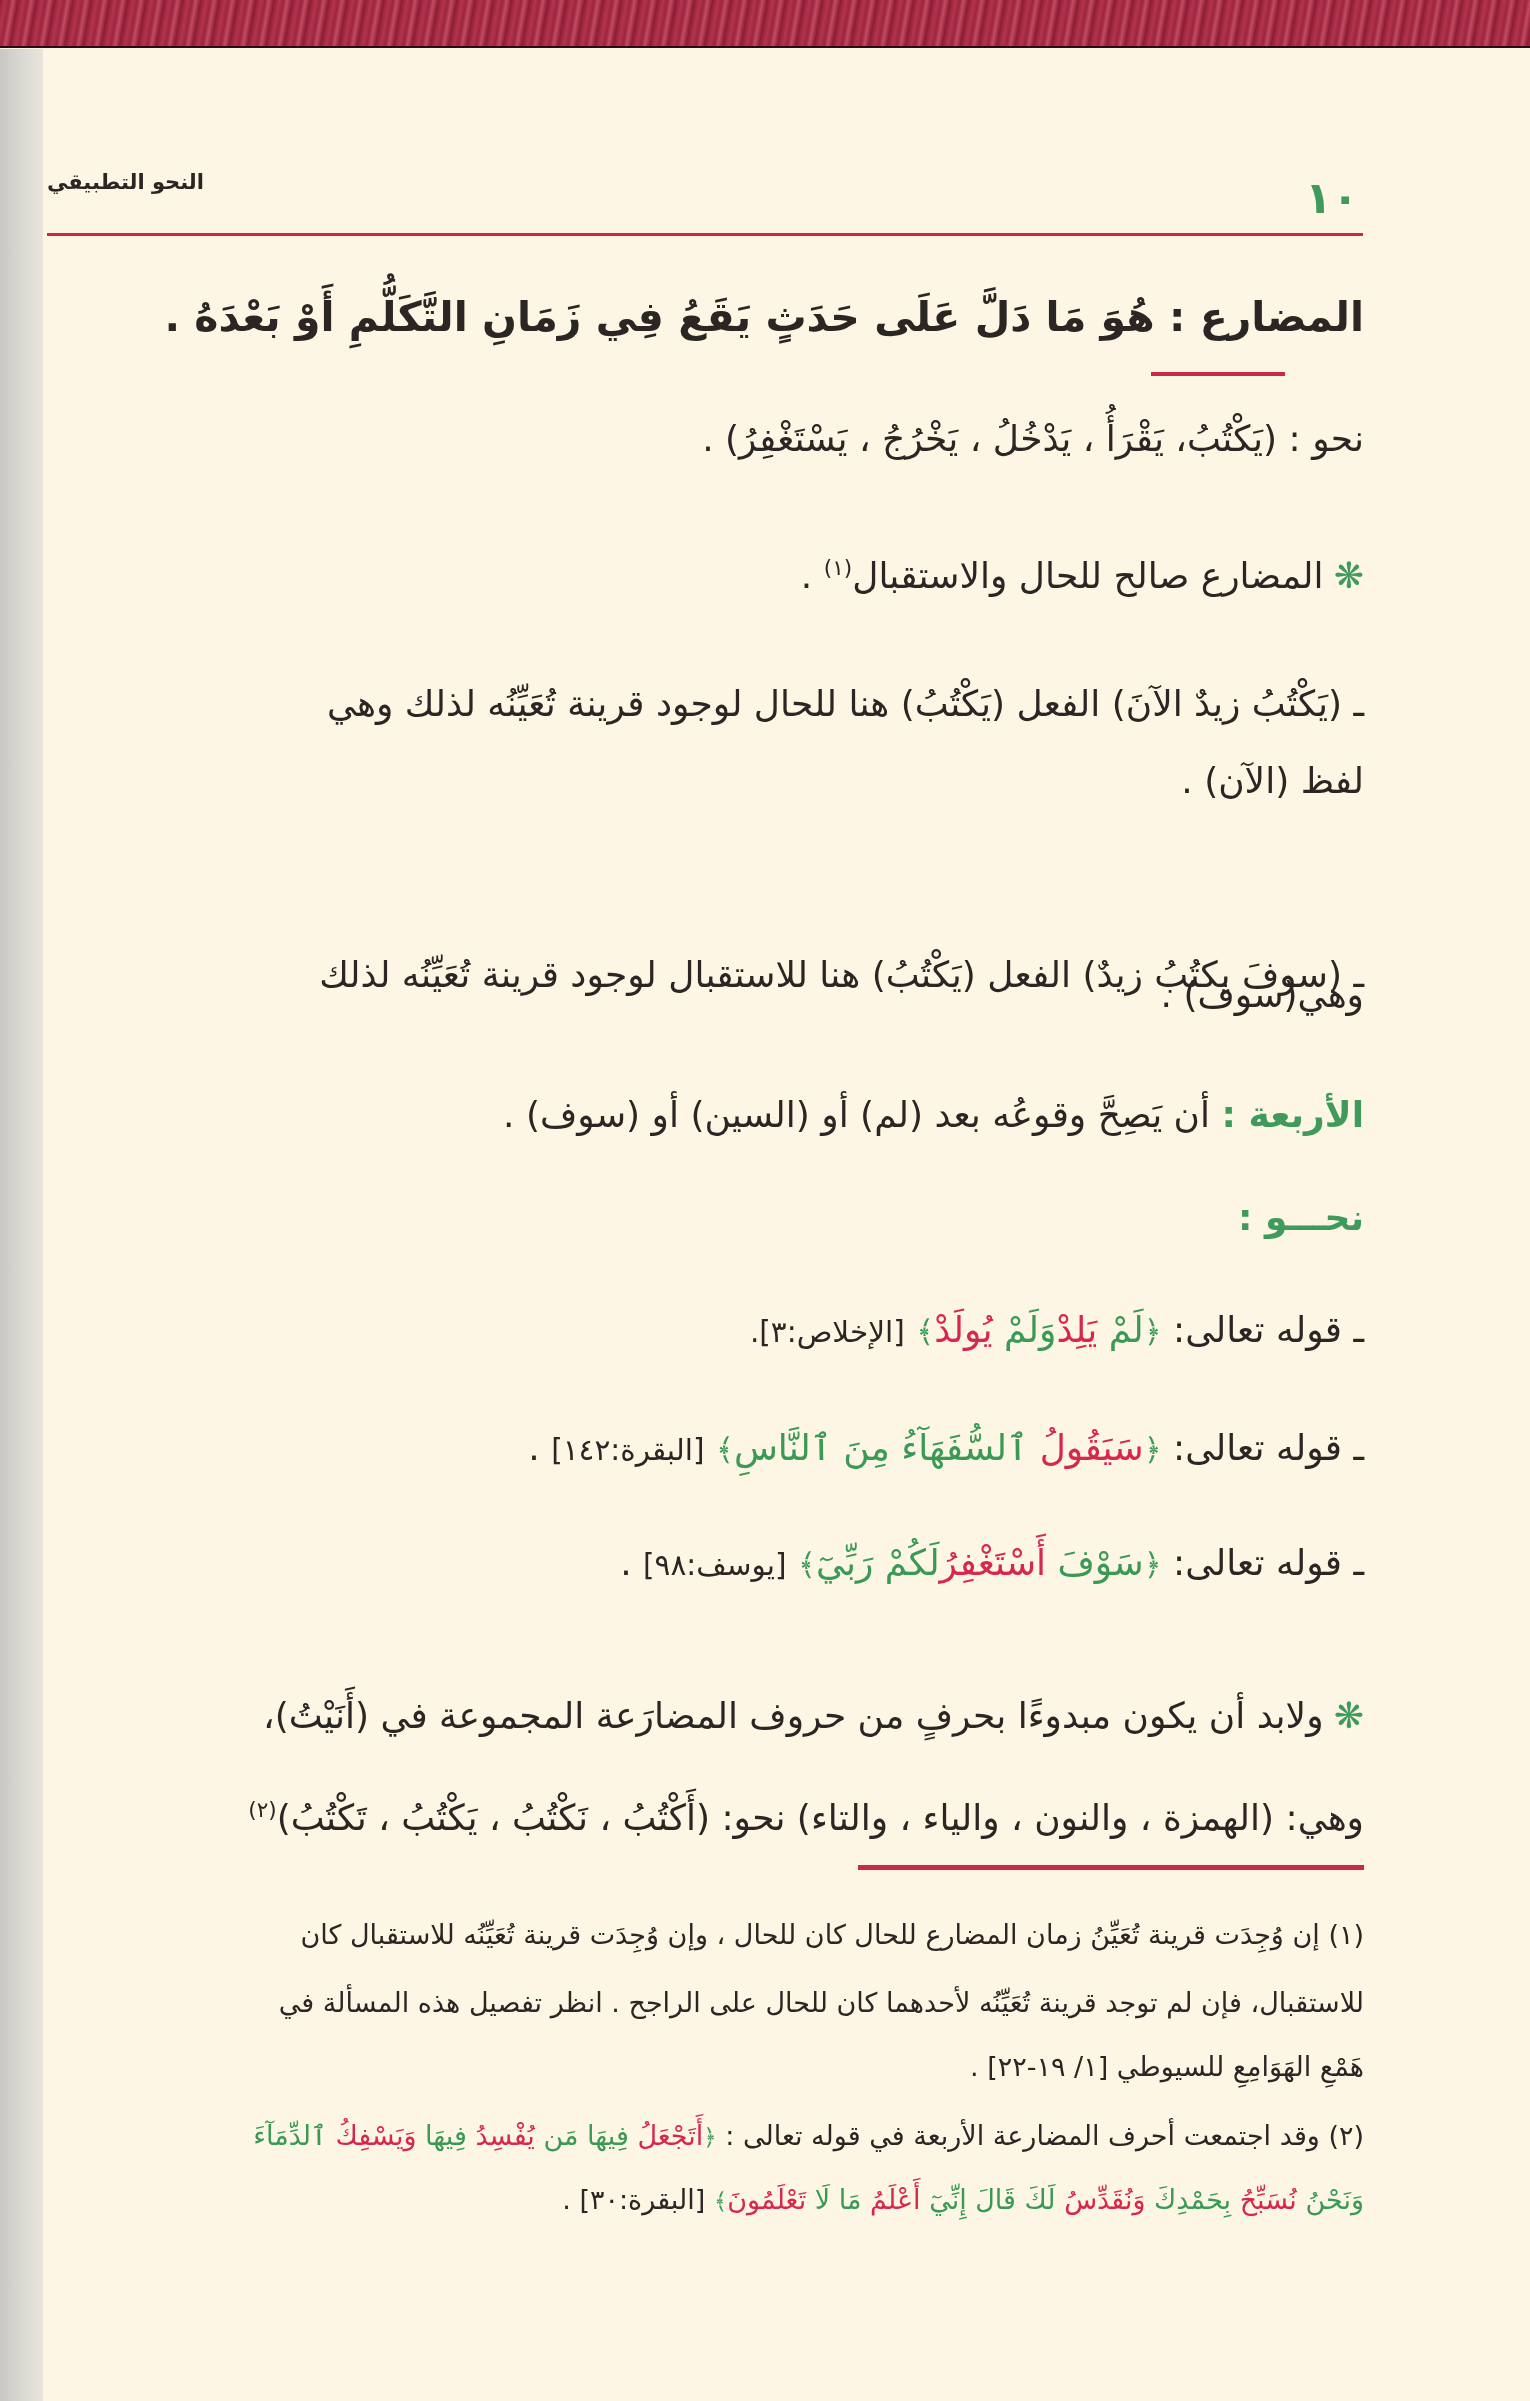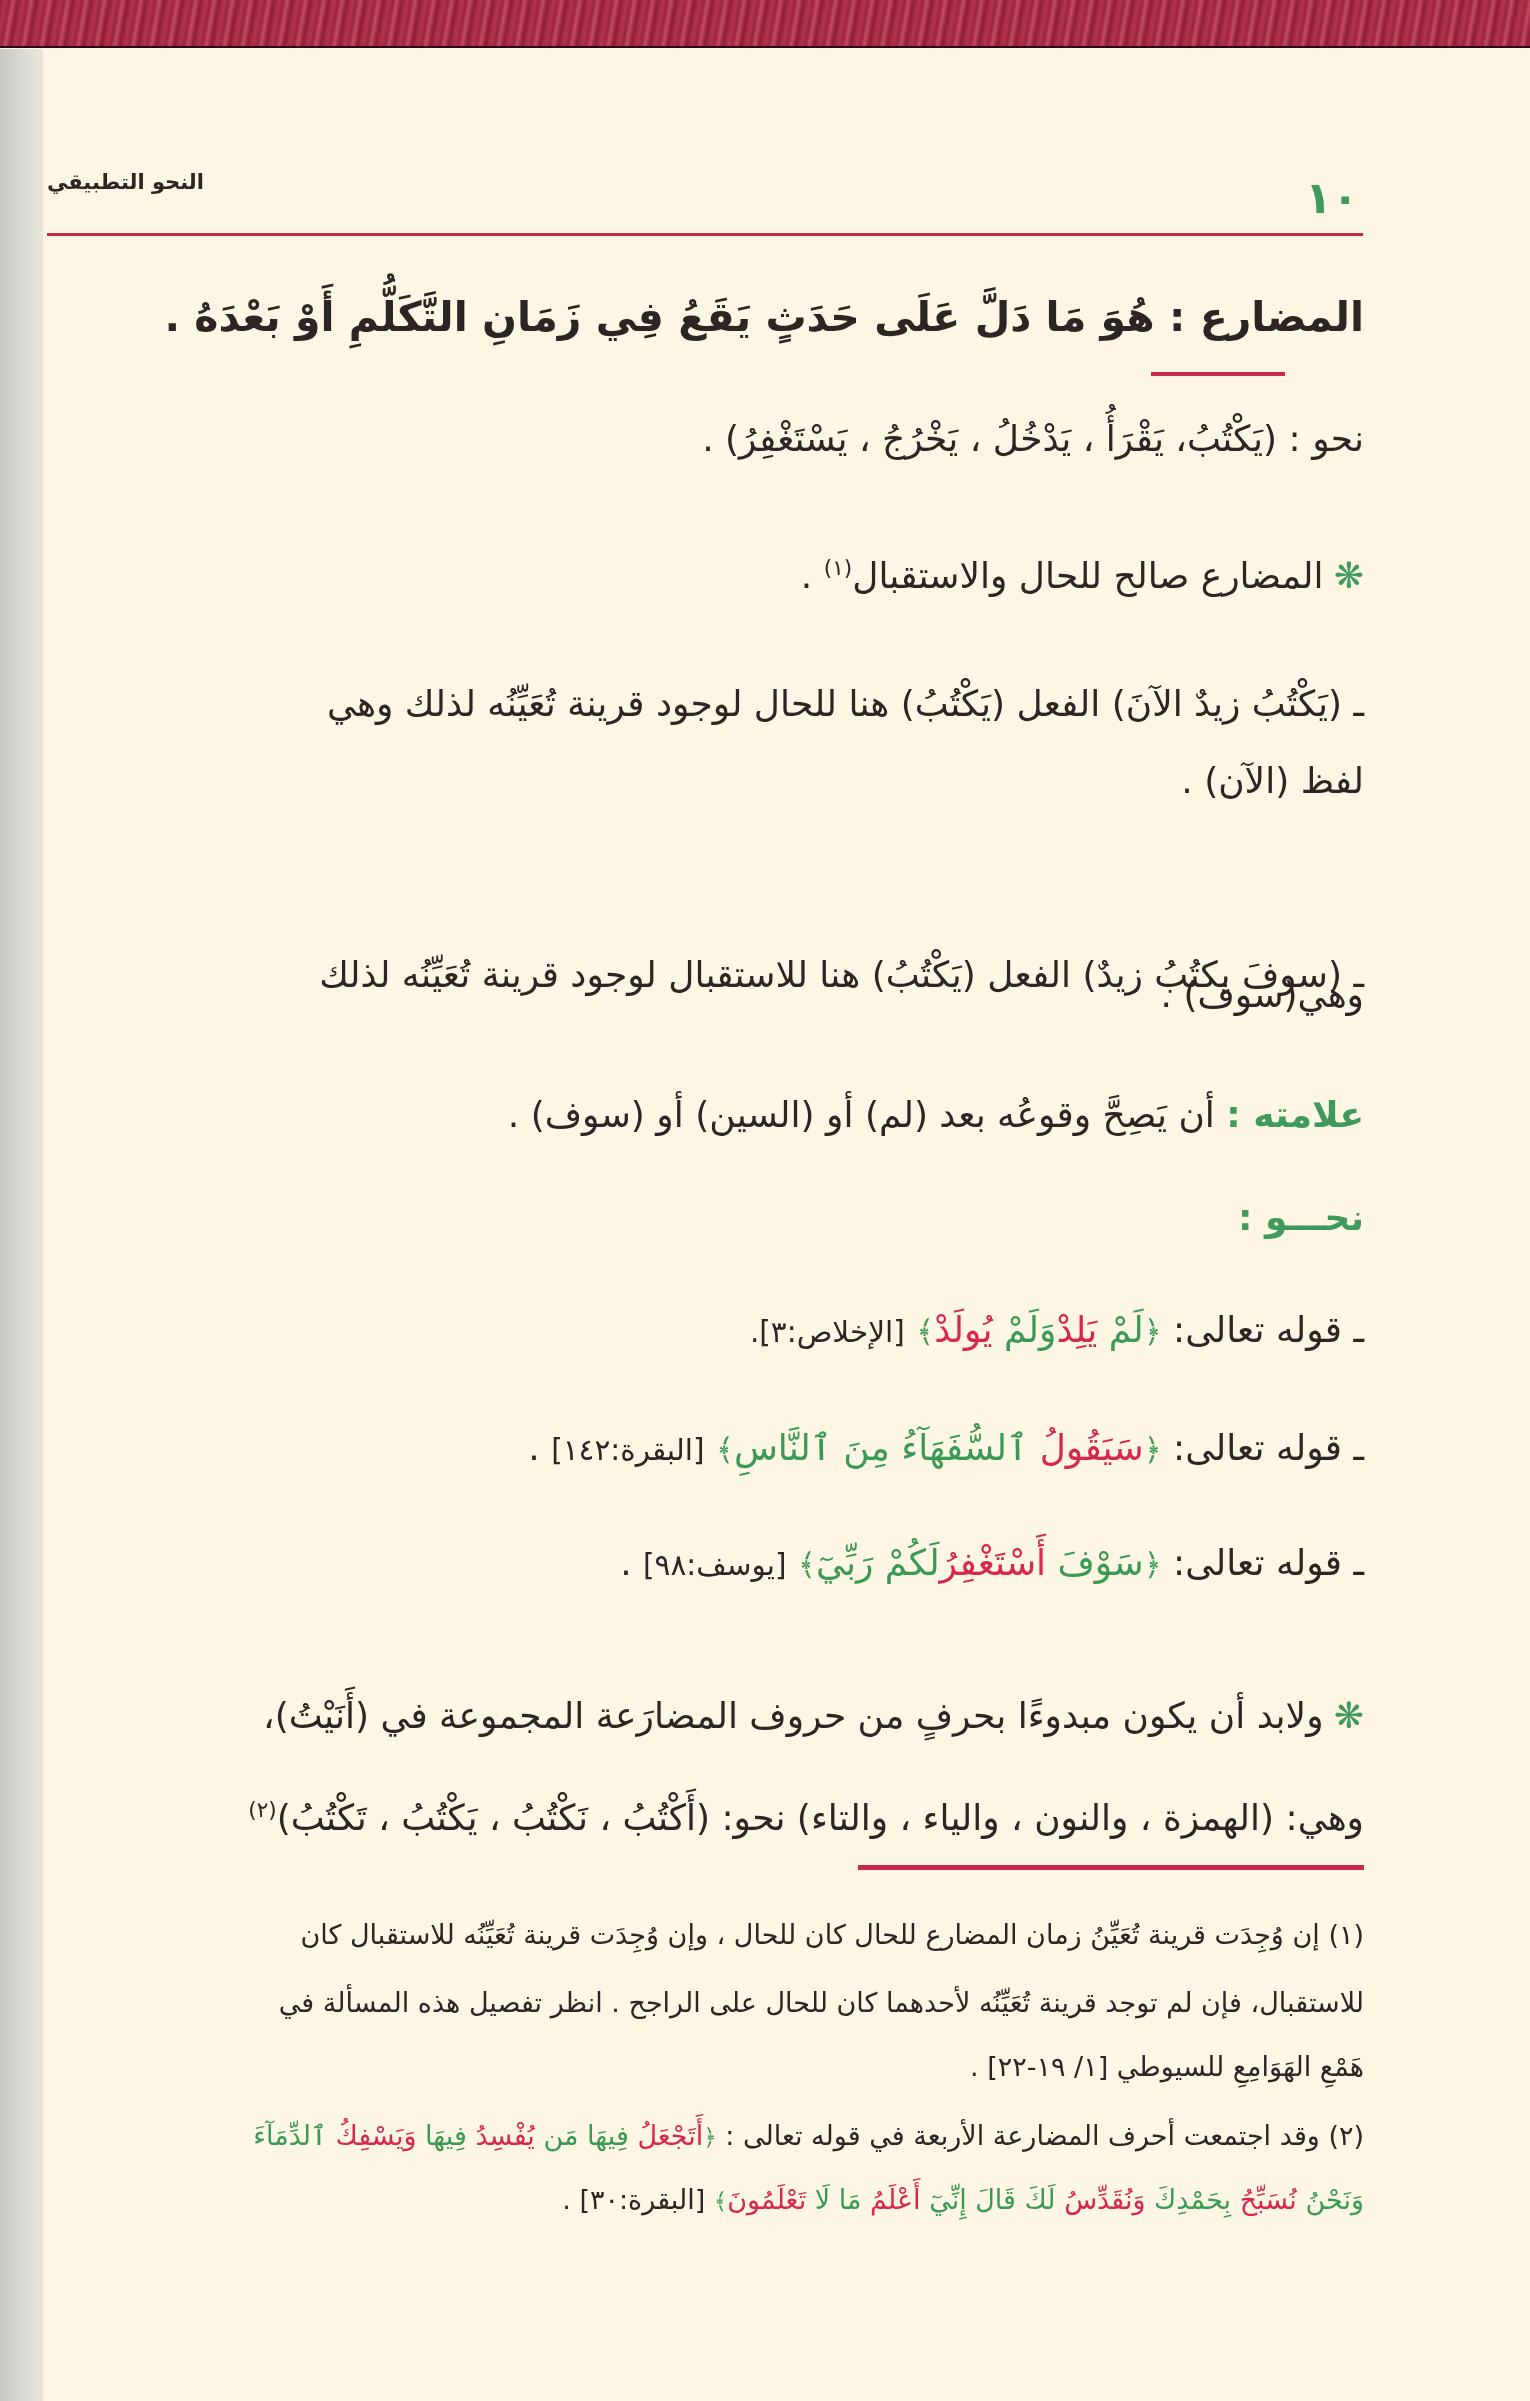--- a/index.html
+++ b/index.html
@@ -67,21 +67,21 @@
   <span class="bullet">❋</span><span>المضارع صالح للحال والاستقبال</span><sup>(١)</sup><span> .</span>
 </div>
 
 <div class="line" style="top:678px;">ـ (يَكْتُبُ زيدٌ الآنَ) الفعل (يَكْتُبُ) هنا للحال لوجود قرينة تُعَيِّنُه لذلك وهي</div>
 <div class="line" style="top:755px;">لفظ (الآن) .</div>
 
 <div class="line" style="top:927px;margin-top:22px;">ـ (سوفَ يكتُبُ زيدٌ) الفعل (يَكْتُبُ) هنا للاستقبال لوجود قرينة تُعَيِّنُه لذلك</div>
 <div class="line" style="top:969px;">وهي(سوف) .</div>
 
 <div class="line" style="top:1089px;">
-  <span class="label-green">علامته :</span>
+  <span class="label-green">الأربعة :</span>
   <span>أن يَصِحَّ وقوعُه بعد (لم) أو (السين) أو (سوف) .</span>
 </div>
 
 <div class="line label-green" style="top:1192px;">نحـــو :</div>
 
 <div class="line" style="top:1304px;">
   <span>ـ قوله تعالى:</span>
   <span class="orn">﴿</span><span class="q-green">لَمْ</span>
   <span class="q-red">يَلِدْ</span><span class="q-green">وَلَمْ</span>
   <span class="q-red">يُولَدْ</span><span class="orn">﴾</span>

